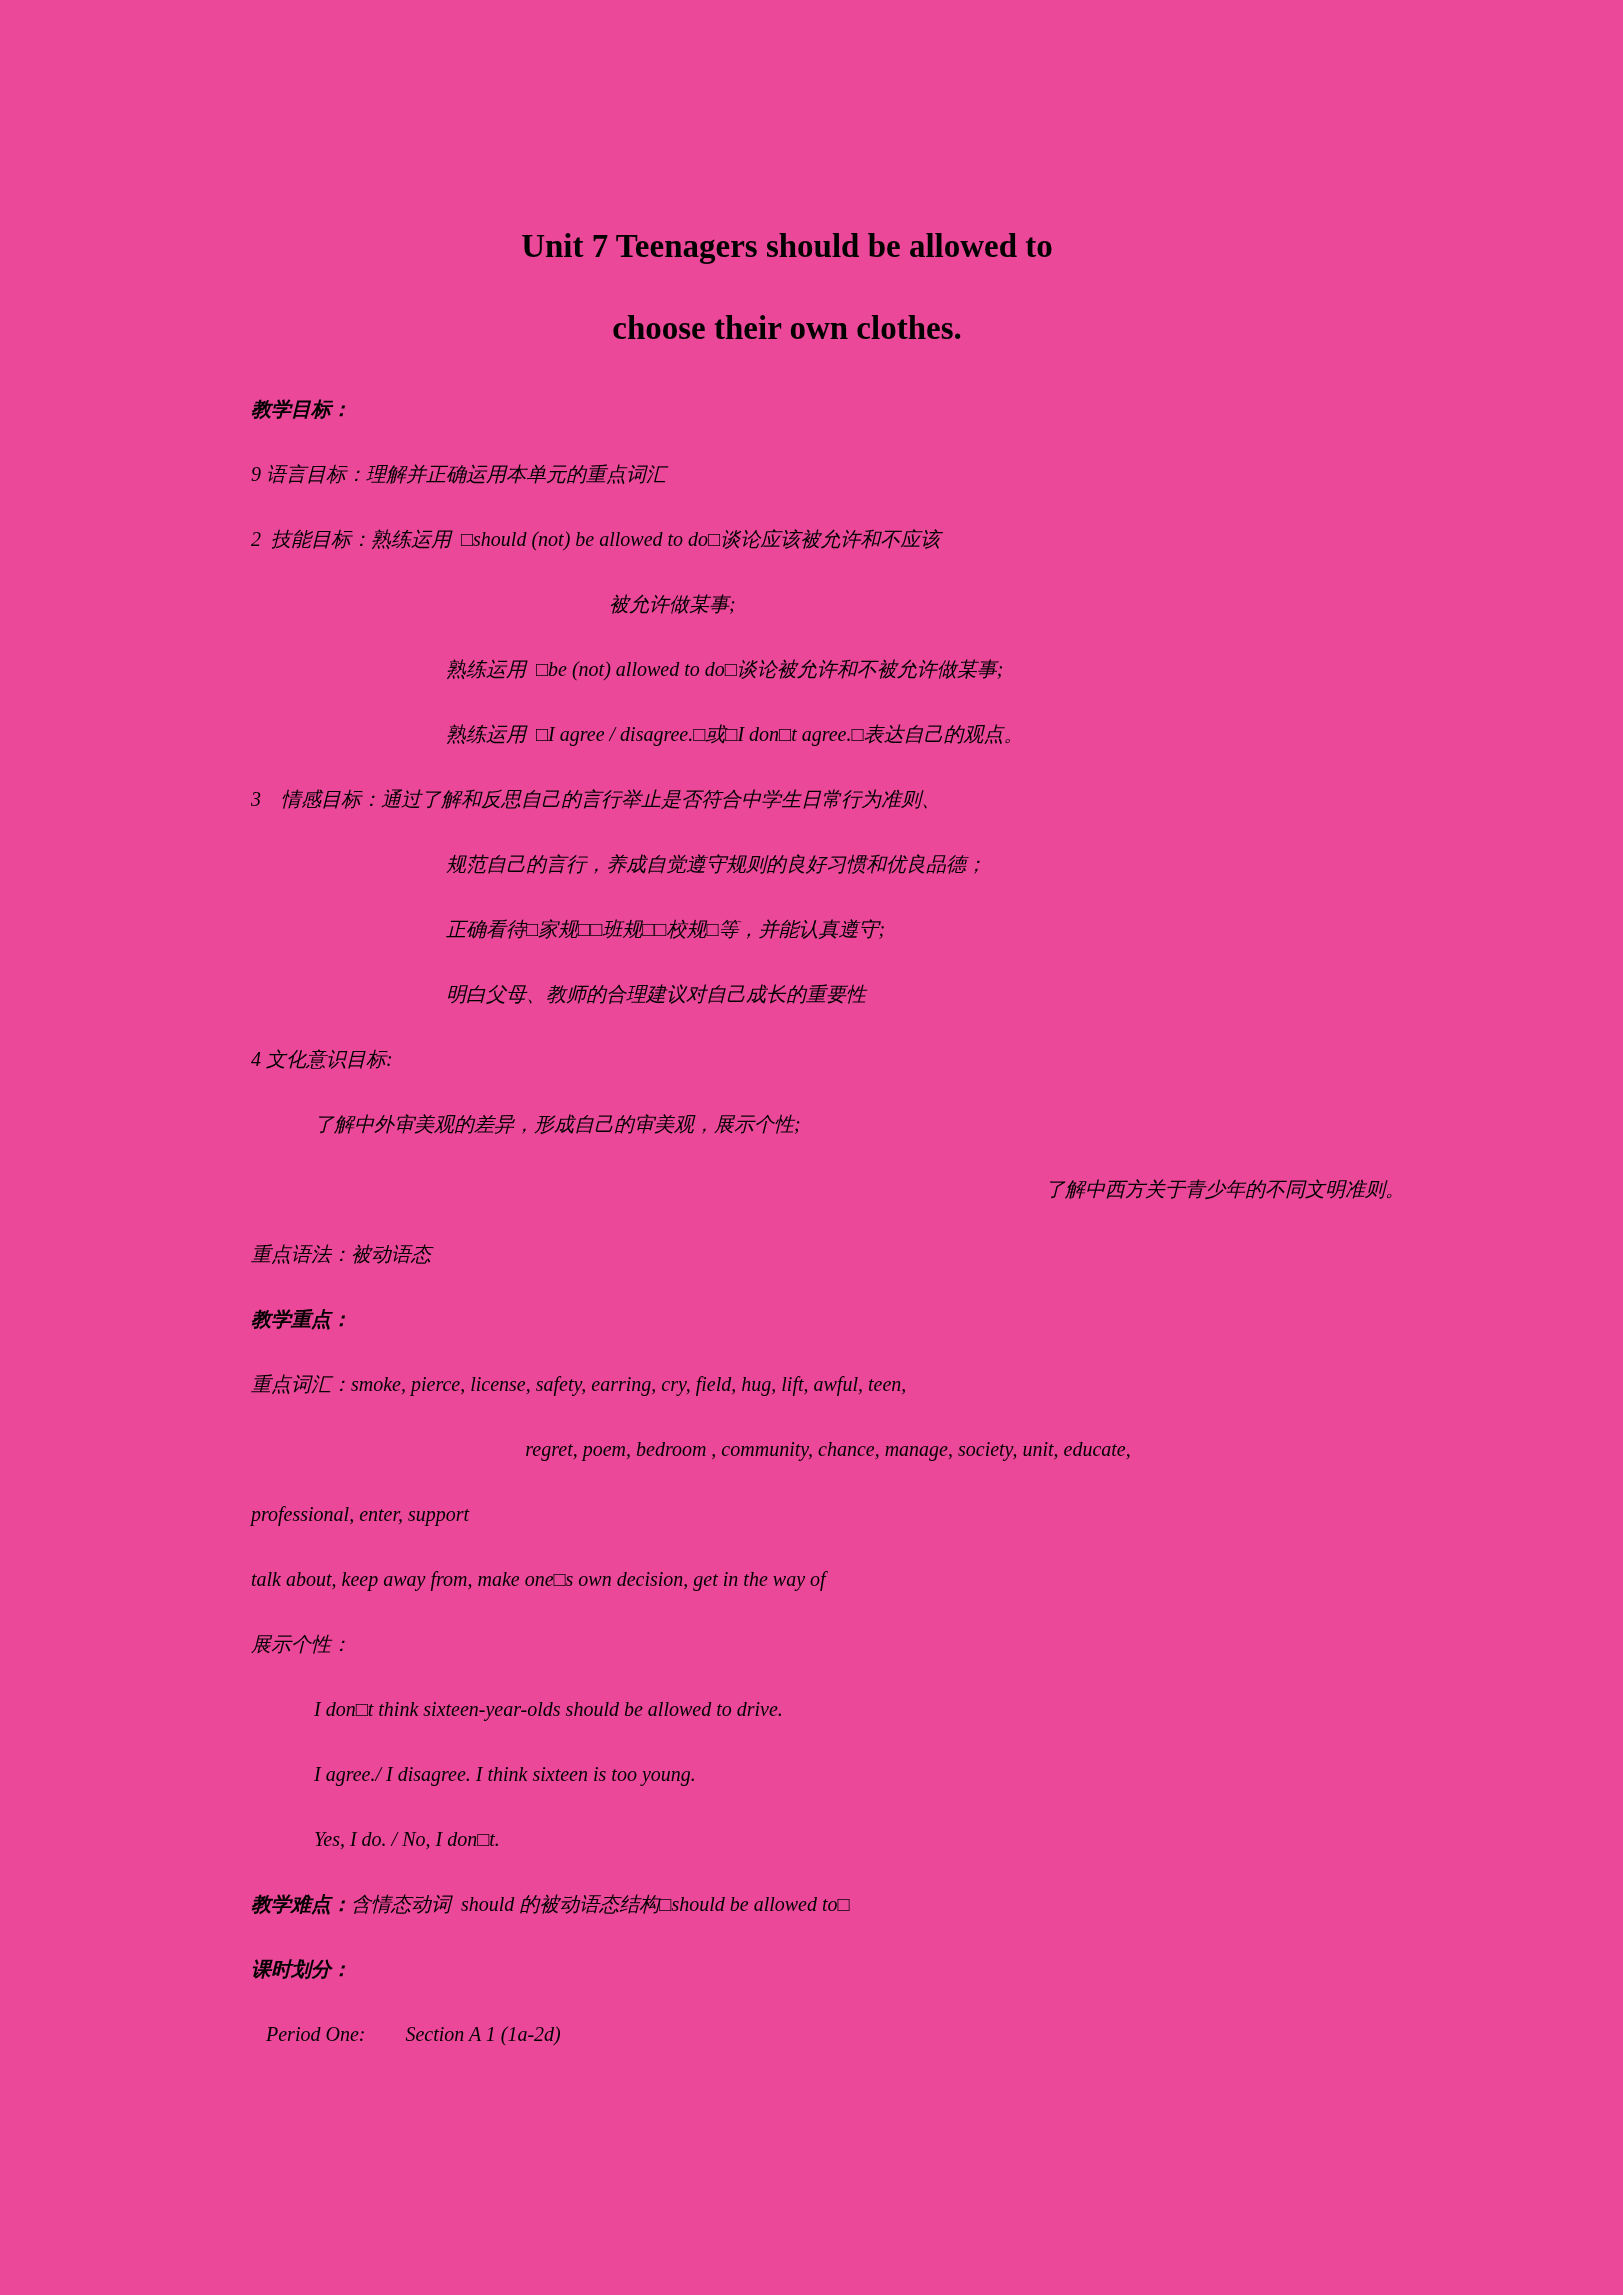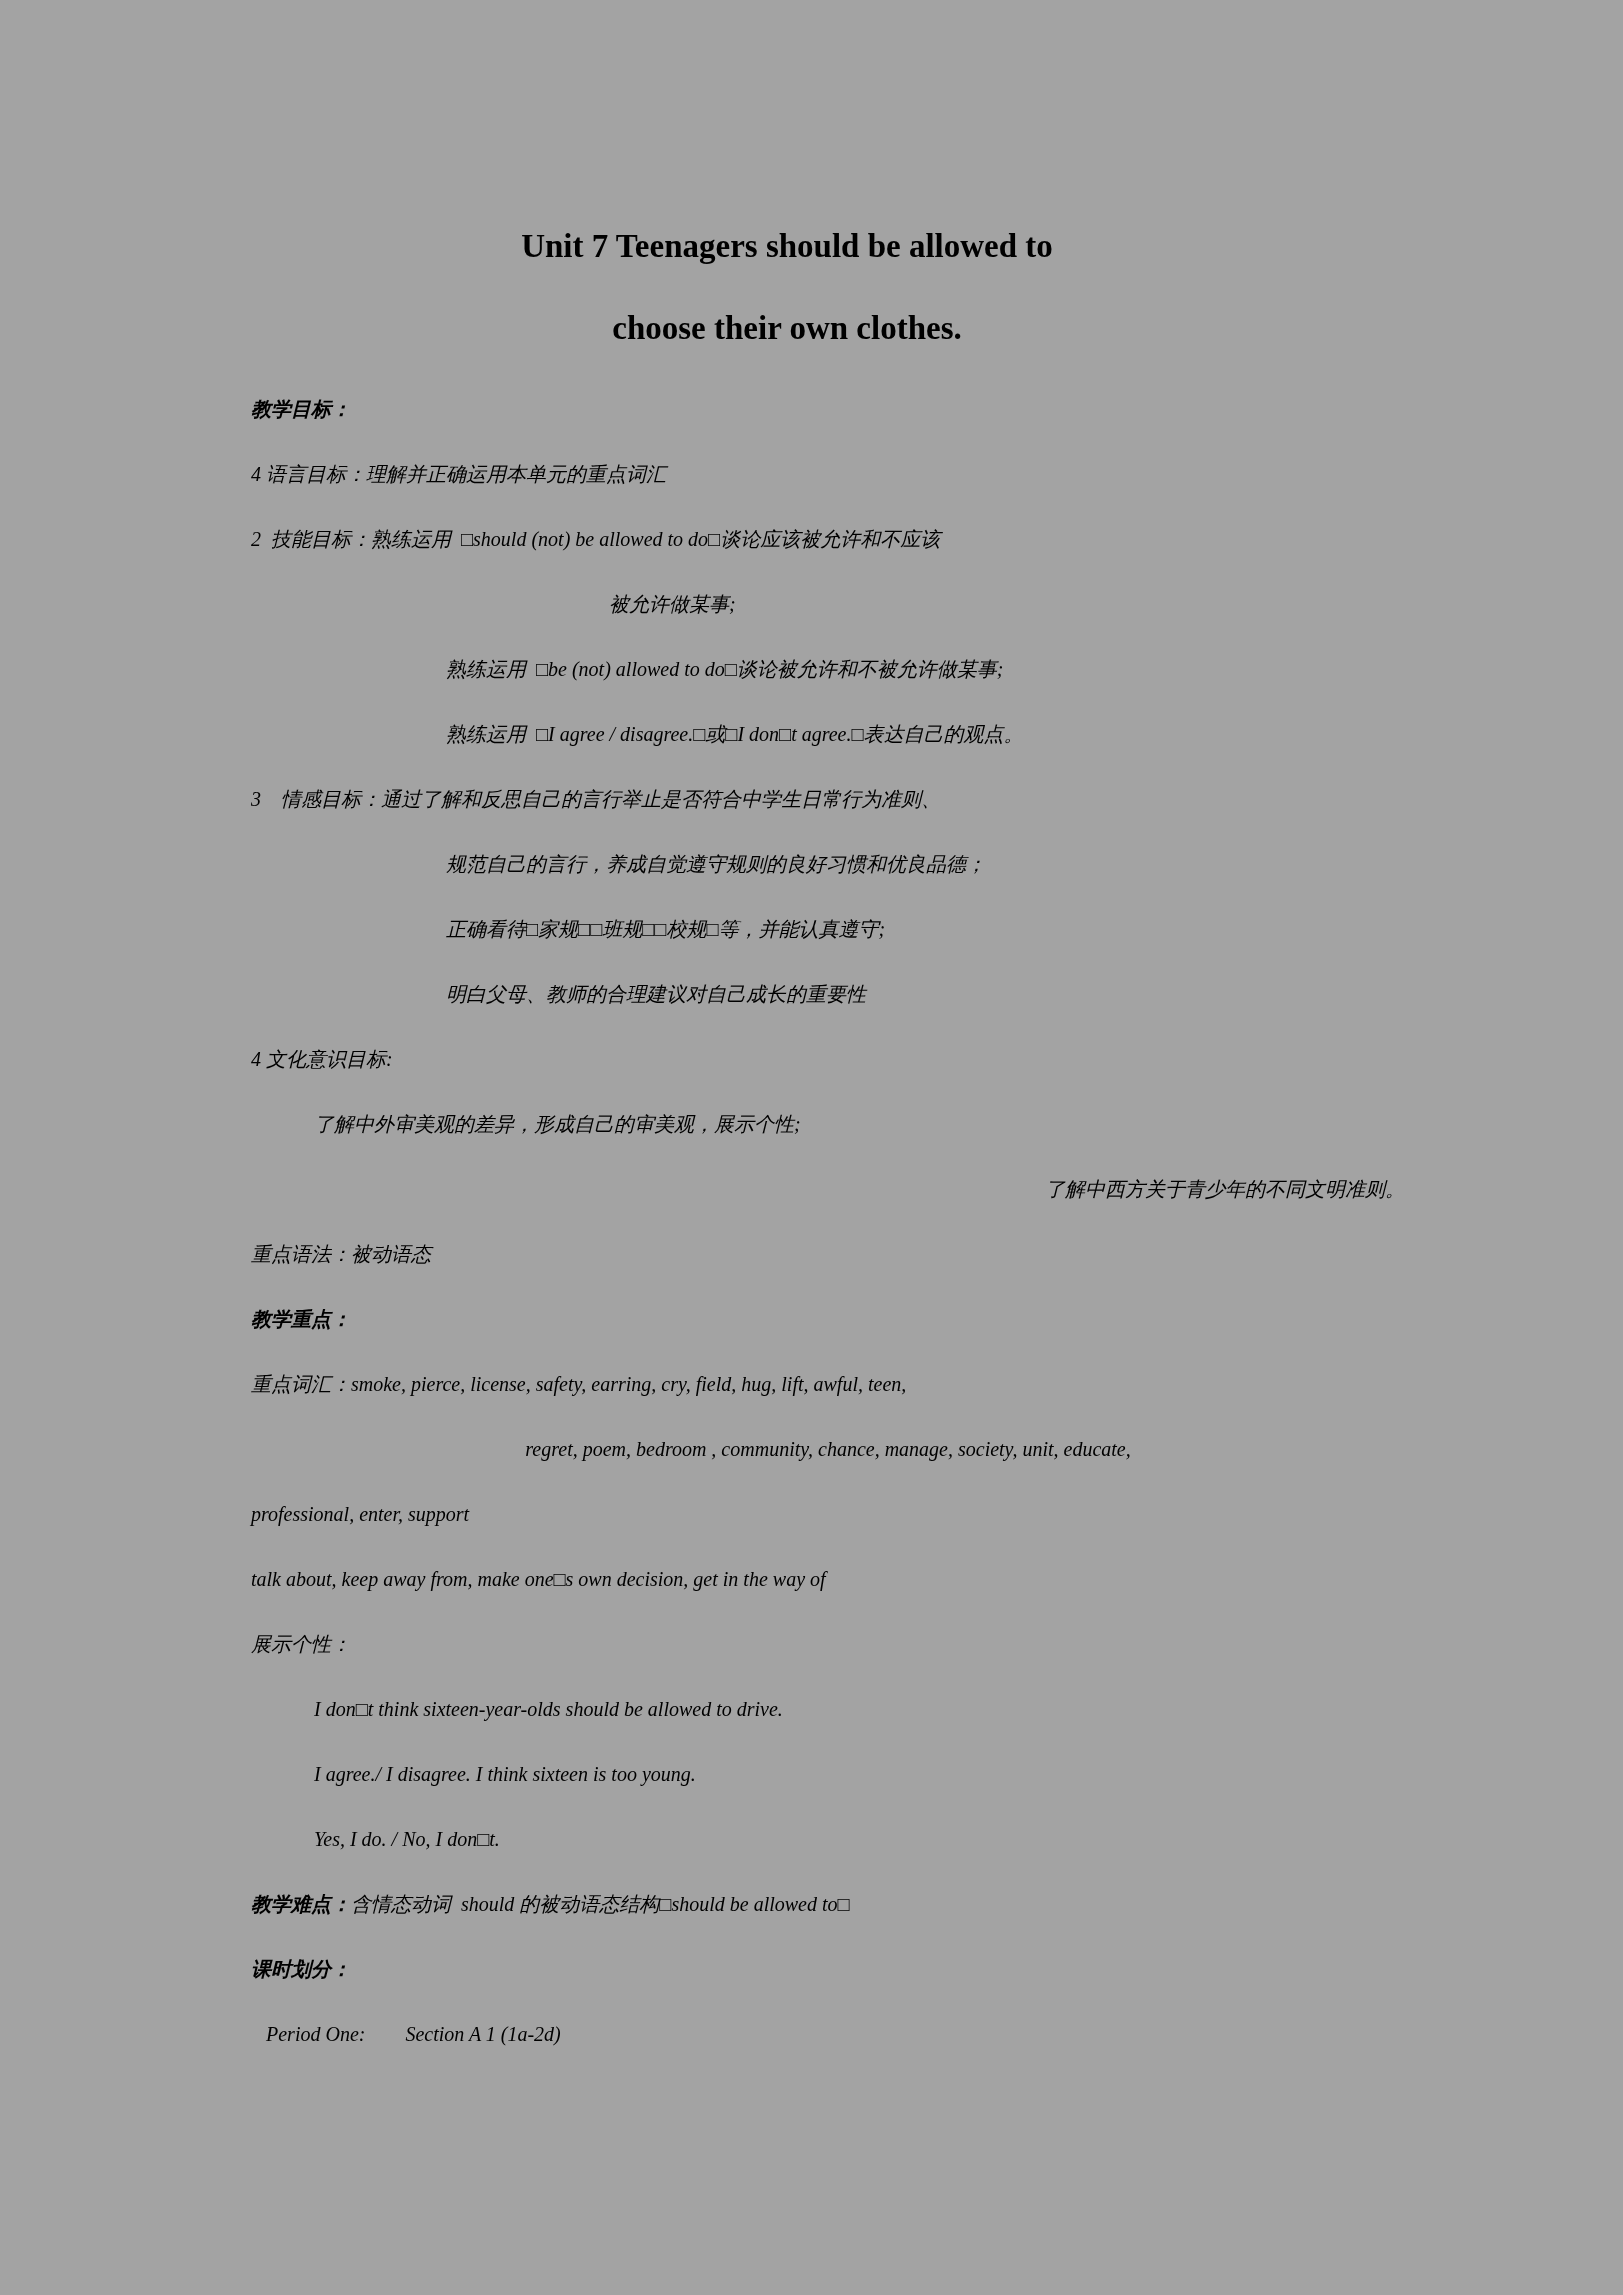--- a/index.html
+++ b/index.html
@@ -4,21 +4,21 @@
 <style>
   html, body {
     margin: 0;
     padding: 0;
     background: #ffffff;
   }
   .page {
     position: relative;
     width: 1623px;
     height: 2295px;
-    background: #a3a3a3;
+    background: #ec4899;
     color: #000000;
     font-family: "Liberation Serif", "DejaVu Serif", serif;
     box-sizing: border-box;
     padding: 205px 218px 0 251px;
     overflow: hidden;
   }
   .title-block {
     text-align: center;
     margin-right: 82px; 
   }
@@ -43,21 +43,21 @@
 </head>
 <body>
 
 <div class="page">
   <div class="title-block">
     <div class="title-line">Unit 7 Teenagers should be allowed to</div>
     <div class="title-line">choose their own clothes.</div>
   </div>
   <div class="doc-body">
       <div class="line" style="padding-left: 0px;"><span class="run bold">教学目标：</span></div>
-      <div class="line" style="padding-left: 0px;"><span class="run">4 语言目标：理解并正确运用本单元的重点词汇</span></div>
+      <div class="line" style="padding-left: 0px;"><span class="run">9 语言目标：理解并正确运用本单元的重点词汇</span></div>
       <div class="line" style="padding-left: 0px;"><span class="run">2  技能目标：熟练运用  □should (not) be allowed to do□谈论应该被允许和不应该</span></div>
       <div class="line" style="padding-left: 358px;"><span class="run">被允许做某事;</span></div>
       <div class="line" style="padding-left: 195px;"><span class="run">熟练运用  □be (not) allowed to do□谈论被允许和不被允许做某事;</span></div>
       <div class="line" style="padding-left: 195px;"><span class="run">熟练运用  □I agree / disagree.□或□I don□t agree.□表达自己的观点。</span></div>
       <div class="line" style="padding-left: 0px;"><span class="run">3    情感目标：通过了解和反思自己的言行举止是否符合中学生日常行为准则、</span></div>
       <div class="line" style="padding-left: 195px;"><span class="run">规范自己的言行，养成自觉遵守规则的良好习惯和优良品德；</span></div>
       <div class="line" style="padding-left: 195px;"><span class="run">正确看待□家规□□班规□□校规□等，并能认真遵守;</span></div>
       <div class="line" style="padding-left: 195px;"><span class="run">明白父母、教师的合理建议对自己成长的重要性</span></div>
       <div class="line" style="padding-left: 0px;"><span class="run">4 文化意识目标:</span></div>
       <div class="line" style="padding-left: 63px;"><span class="run">了解中外审美观的差异，形成自己的审美观，展示个性;</span></div>

